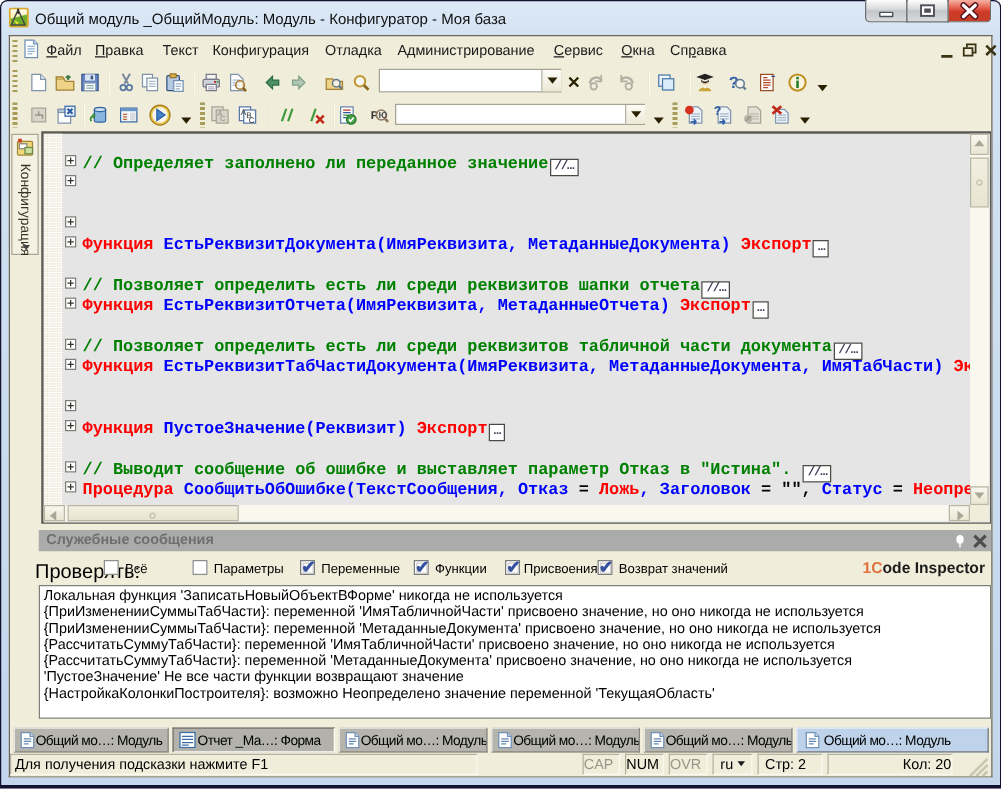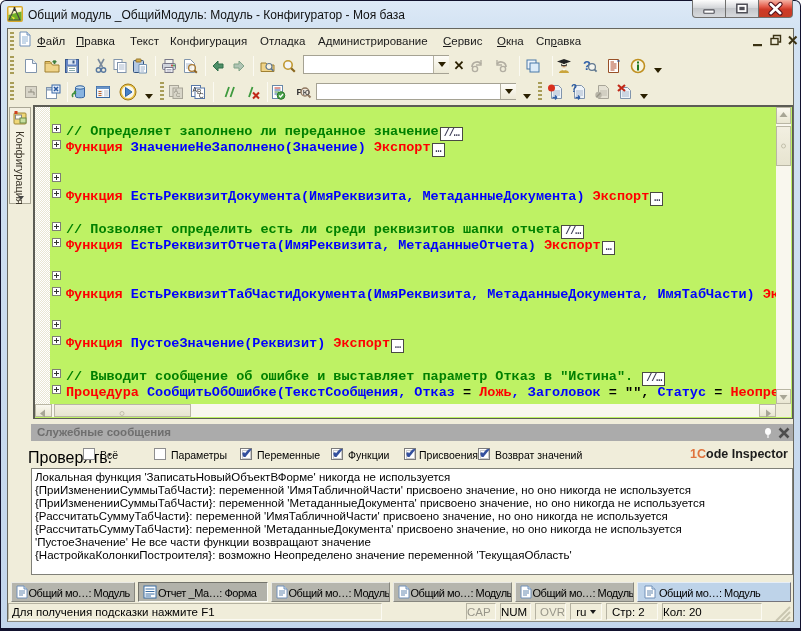--- a/index.html
+++ b/index.html
@@ -18,21 +18,21 @@
 
 #menubar{left:8px;top:29px;width:785px;height:24px;font-size:11.5px;color:#1a1a1a}
 .mi{position:absolute;top:5px;height:15px;line-height:15px}
 
 .sep{position:absolute;width:1px;height:20px;background:#cfc39a;border-right:1px solid #fbfaf2}
 .grip{position:absolute;width:3.5px;height:20px;background:repeating-linear-gradient(180deg,#a89d58 0 2px,transparent 2px 4px)}
 .cmb{position:absolute;background:#fff;border:1px solid #a5a293;height:20px}
 .cmbbtn{position:absolute;height:18px;background:linear-gradient(180deg,#fdfcf7,#ece9d6);border-left:1px solid #b4b1a0}
 .dar{position:absolute;width:0;height:0;border-left:4px solid transparent;border-right:4px solid transparent;border-top:5px solid #2a2000}
 
-#edit{left:33px;top:105px;width:760px;height:314px;border:2px solid #5c5c54;border-right:1px solid #5c5c54;border-bottom:1px solid #5c5c54;background:#bef264}
+#edit{left:33px;top:105px;width:760px;height:314px;border:2px solid #5c5c54;border-right:1px solid #5c5c54;border-bottom:1px solid #5c5c54;background:#e5e5e5}
 #fold{left:0px;top:0px;width:15px;height:310px;background:repeating-conic-gradient(#e9e6d3 0 25%,#ffffff 0 50%) 0 0/2px 2px}
 .cl{position:absolute;left:31px;font-family:"Liberation Mono",monospace;font-size:13.5px;font-weight:bold;white-space:pre;line-height:15px}
 .g{color:#008000}.r{color:#ff0000}.b{color:#0000ff}.k{color:#000}
 .pm{position:absolute;left:17px;width:9px;height:9px;border:1px solid #7e7e76;background:#fff;margin-top:-2px}
 .pm:before{content:"";position:absolute;left:1px;top:3px;width:5px;height:1px;background:#333}
 .pm:after{content:"";position:absolute;left:3px;top:1px;width:1px;height:5px;background:#333}
 .fb{display:inline-block;border:1px solid #4a4a44;background:#fff;color:#3a3a55;font-size:10px;height:14px;line-height:12px;padding:0 3px;vertical-align:-1px;letter-spacing:-1px;margin-left:1px}
 
 .sbtn{position:absolute;background:linear-gradient(180deg,#faf8ef,#e9e6d2);border:1px solid #b9b6a4}
 .sth{position:absolute;background:linear-gradient(180deg,#f2efe1,#e7e4d0);border:1px solid #b9b6a4}
@@ -349,29 +349,29 @@
  <div class="abs" style="left:-23px;top:48px;width:66px;height:16px;transform:rotate(90deg);font-size:11px;color:#3a3428;text-align:left;line-height:16px">Конфигурация</div>
  <div class="abs" style="left:8px;top:88px;width:0;height:0;border-left:3px solid transparent;border-right:3px solid transparent;border-top:4px solid #444"></div>
 </div>
 
 <div class="abs" id="edit">
  <div class="abs" id="fold"></div>
  <div class="abs" style="left:0;top:0;width:741px;height:297px;overflow:hidden">
   <div class="pm" style="top:19px"></div>
       <div class="cl g" style="top:17px">// Определяет заполнено ли переданное значение<span class="fb">//…</span></div>
   <div class="pm" style="top:35.3px"></div>
-      <div class="cl" style="top:33.3px"><span class="r">Функция </span><span class="b">ЗначениеНеЗаполнено(Значение)</span><span class="r"> Экспорт</span><span class="fb">…</span></div>
   <div class="pm" style="top:67.9px"></div>
   <div class="pm" style="top:84.2px"></div>
       <div class="cl" style="top:82.2px"><span class="r">Функция </span><span class="b">ЕстьРеквизитДокумента(ИмяРеквизита, МетаданныеДокумента)</span><span class="r"> Экспорт</span><span class="fb">…</span></div>
   <div class="pm" style="top:116.8px"></div>
       <div class="cl g" style="top:114.8px">// Позволяет определить есть ли среди реквизитов шапки отчета<span class="fb">//…</span></div>
   <div class="pm" style="top:133.1px"></div>
       <div class="cl" style="top:131.1px"><span class="r">Функция </span><span class="b">ЕстьРеквизитОтчета(ИмяРеквизита, МетаданныеОтчета)</span><span class="r"> Экспорт</span><span class="fb">…</span></div>
   <div class="pm" style="top:165.7px"></div>
+      <div class="cl g" style="top:163.7px">// Позволяет определить есть ли среди реквизитов табличной части документа<span class="fb">//…</span></div>
   <div class="pm" style="top:182px"></div>
       <div class="cl" style="top:180px"><span class="r">Функция </span><span class="b">ЕстьРеквизитТабЧастиДокумента(ИмяРеквизита, МетаданныеДокумента, ИмяТабЧасти)</span><span class="r"> Экспорт</span></div>
   <div class="pm" style="top:214.6px"></div>
   <div class="pm" style="top:230.9px"></div>
       <div class="cl" style="top:228.9px"><span class="r">Функция </span><span class="b">ПустоеЗначение(Реквизит)</span><span class="r"> Экспорт</span><span class="fb">…</span></div>
   <div class="pm" style="top:263.5px"></div>
       <div class="cl g" style="top:261.5px">// Выводит сообщение об ошибке и выставляет параметр Отказ в "Истина". <span class="fb">//…</span></div>
   <div class="pm" style="top:279.8px"></div>
       <div class="cl" style="top:277.8px"><span class="r">Процедура </span><span class="b">СообщитьОбОшибке(ТекстСообщения, Отказ</span><span class="k"> = </span><span class="r">Ложь</span><span class="b">,</span> <span class="b">Заголовок</span><span class="k"> = "", </span><span class="b">Статус</span><span class="k"> = </span><span class="r">Неопределено</span></div>
  </div>
@@ -502,24 +502,24 @@
         </g>
       </svg>
       <span class="tabtxt" style="left:21px">Общий мо…: Модуль</span>
     </div>
 </div>
 
 <div class="abs" id="status">
  <div class="scell" style="left:8px;width:374px;padding-left:3px">Для получения подсказки нажмите F1</div>
  <div class="scell" style="left:466px;width:30px;text-align:left;color:#98968a">CAP</div>
  <div class="scell" style="left:500px;width:31px;">NUM</div>
- <div class="scell" style="left:535px;width:31px;text-align:right;color:#98968a">OVR</div>
+ <div class="scell" style="left:535px;width:31px;text-align:left;color:#98968a">OVR</div>
  <div class="scell" style="left:570px;width:32px;text-align:center">ru <span style="display:inline-block;width:0;height:0;border-left:3.5px solid transparent;border-right:3.5px solid transparent;border-top:4px solid #1a1a1a;vertical-align:2px"></span></div>
  <div class="scell" style="left:606px;width:52px;padding-left:5px">Стр: 2</div>
- <div class="scell" style="left:662px;width:100px;text-align:left">Кол: 20</div>
+ <div class="scell" style="left:662px;width:100px;text-align:right">Кол: 20</div>
  <svg class="abs" style="left:766px;top:605px" width="26" height="16" viewBox="0 0 26 16">
       <g stroke="#c9c6b0" stroke-width="2">
         <path d="M24 2 L10 16"></path>
         <path d="M24 7 L15 16"></path>
         <path d="M24 12 L20 16"></path>
       </g>
     </svg>
 </div>
 
 </body></html>

